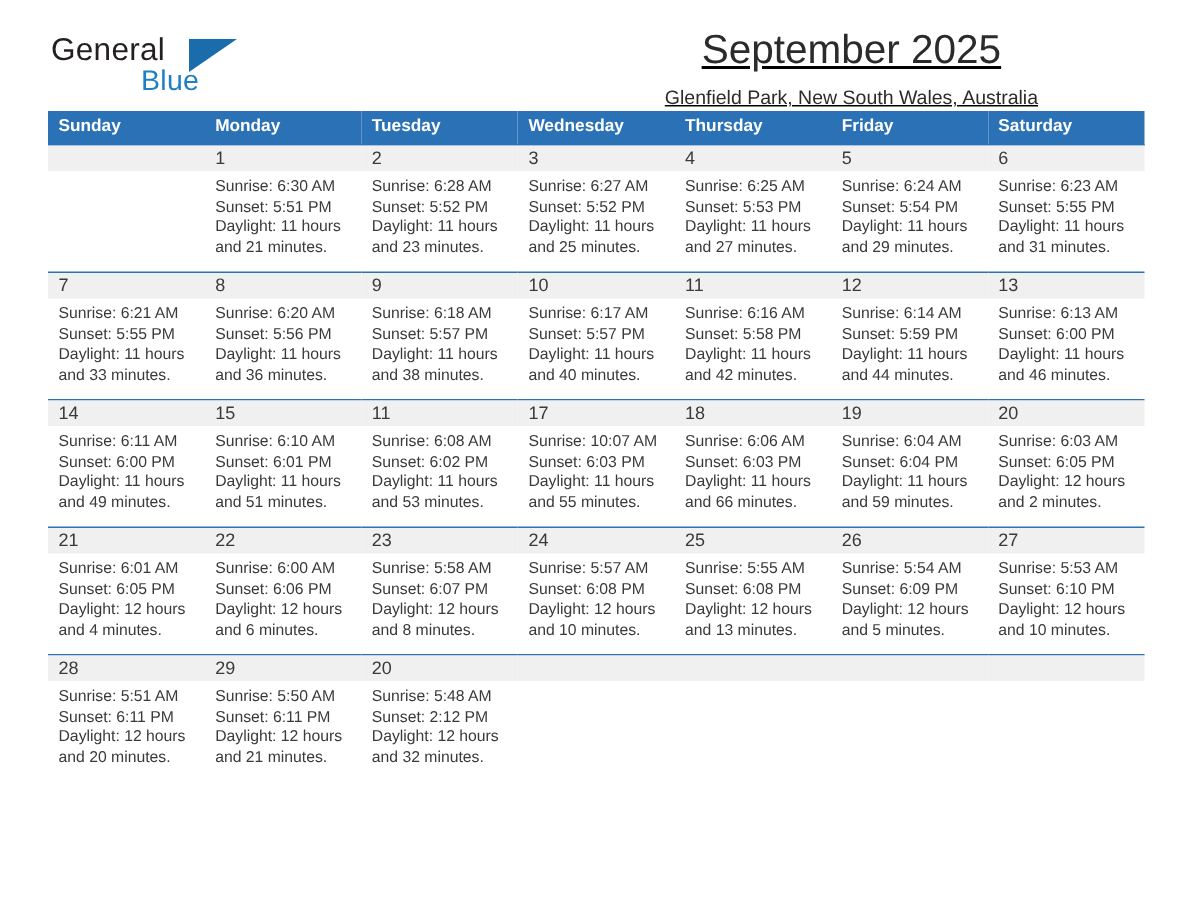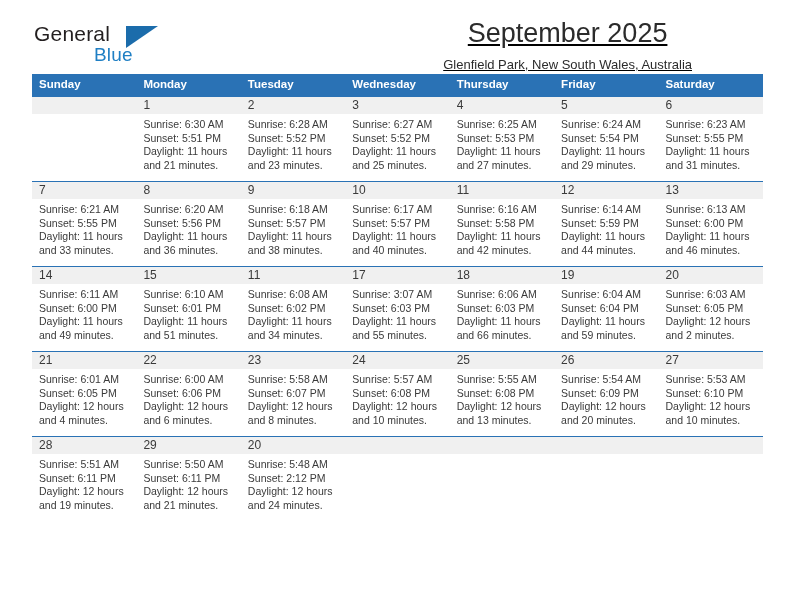--- a/index.html
+++ b/index.html
@@ -354,29 +354,29 @@
                 </div>
               </div>
             </td>
             <td>
               <div class="cell">
                 <div class="daynum">11</div>
                 <div class="details">
                   <div>Sunrise: 6:08 AM</div>
                   <div>Sunset: 6:02 PM</div>
                   <div>Daylight: 11 hours</div>
-                  <div>and 34 minutes.</div>
+                  <div>and 53 minutes.</div>
                 </div>
               </div>
             </td>
             <td>
               <div class="cell">
                 <div class="daynum">17</div>
                 <div class="details">
-                  <div>Sunrise: 3:07 AM</div>
+                  <div>Sunrise: 10:07 AM</div>
                   <div>Sunset: 6:03 PM</div>
                   <div>Daylight: 11 hours</div>
                   <div>and 55 minutes.</div>
                 </div>
               </div>
             </td>
             <td>
               <div class="cell">
                 <div class="daynum">18</div>
                 <div class="details">
@@ -466,21 +466,21 @@
                 </div>
               </div>
             </td>
             <td>
               <div class="cell">
                 <div class="daynum">26</div>
                 <div class="details">
                   <div>Sunrise: 5:54 AM</div>
                   <div>Sunset: 6:09 PM</div>
                   <div>Daylight: 12 hours</div>
-                  <div>and 20 minutes.</div>
+                  <div>and 5 minutes.</div>
                 </div>
               </div>
             </td>
             <td>
               <div class="cell">
                 <div class="daynum">27</div>
                 <div class="details">
                   <div>Sunrise: 5:53 AM</div>
                   <div>Sunset: 6:10 PM</div>
                   <div>Daylight: 12 hours</div>
@@ -490,21 +490,21 @@
             </td>
           </tr>
           <tr class="week-row">
             <td>
               <div class="cell">
                 <div class="daynum">28</div>
                 <div class="details">
                   <div>Sunrise: 5:51 AM</div>
                   <div>Sunset: 6:11 PM</div>
                   <div>Daylight: 12 hours</div>
-                  <div>and 19 minutes.</div>
+                  <div>and 20 minutes.</div>
                 </div>
               </div>
             </td>
             <td>
               <div class="cell">
                 <div class="daynum">29</div>
                 <div class="details">
                   <div>Sunrise: 5:50 AM</div>
                   <div>Sunset: 6:11 PM</div>
                   <div>Daylight: 12 hours</div>
@@ -512,21 +512,21 @@
                 </div>
               </div>
             </td>
             <td>
               <div class="cell">
                 <div class="daynum">20</div>
                 <div class="details">
                   <div>Sunrise: 5:48 AM</div>
                   <div>Sunset: 2:12 PM</div>
                   <div>Daylight: 12 hours</div>
-                  <div>and 24 minutes.</div>
+                  <div>and 32 minutes.</div>
                 </div>
               </div>
             </td>
             <td>
               <div class="cell">
                 <div class="daynum empty"></div>
                 <div class="details"></div>
               </div>
             </td>
             <td>

